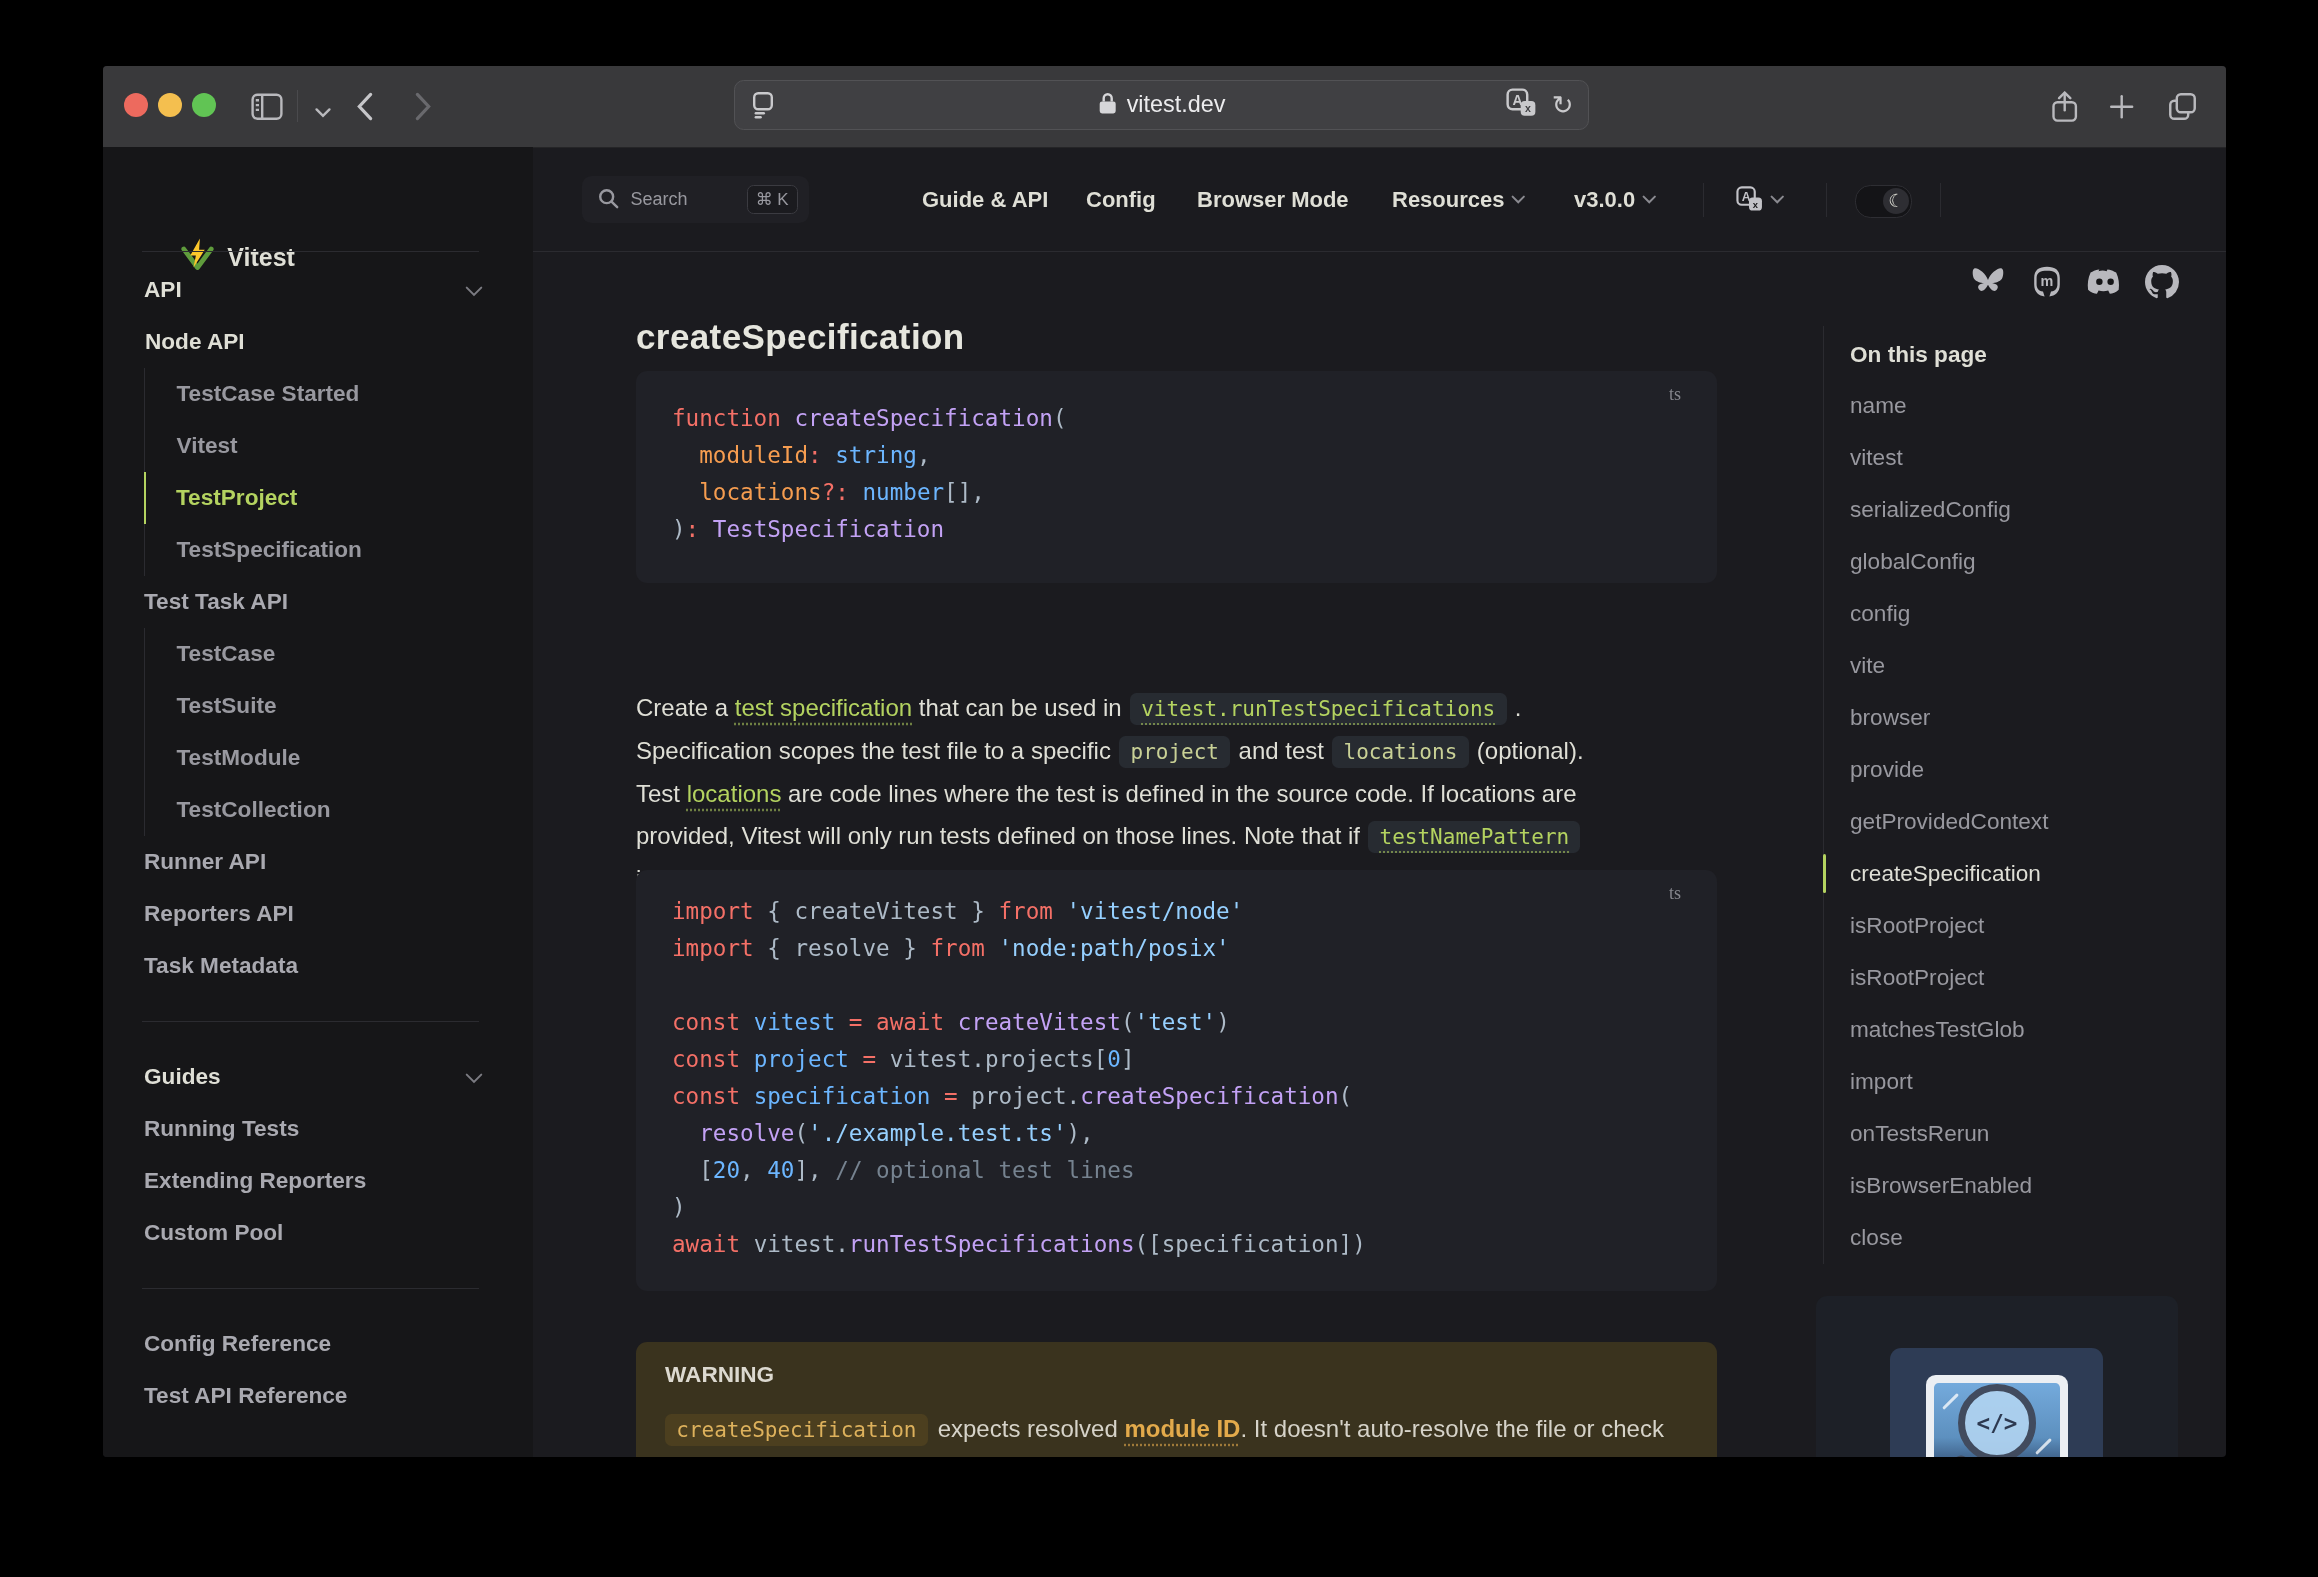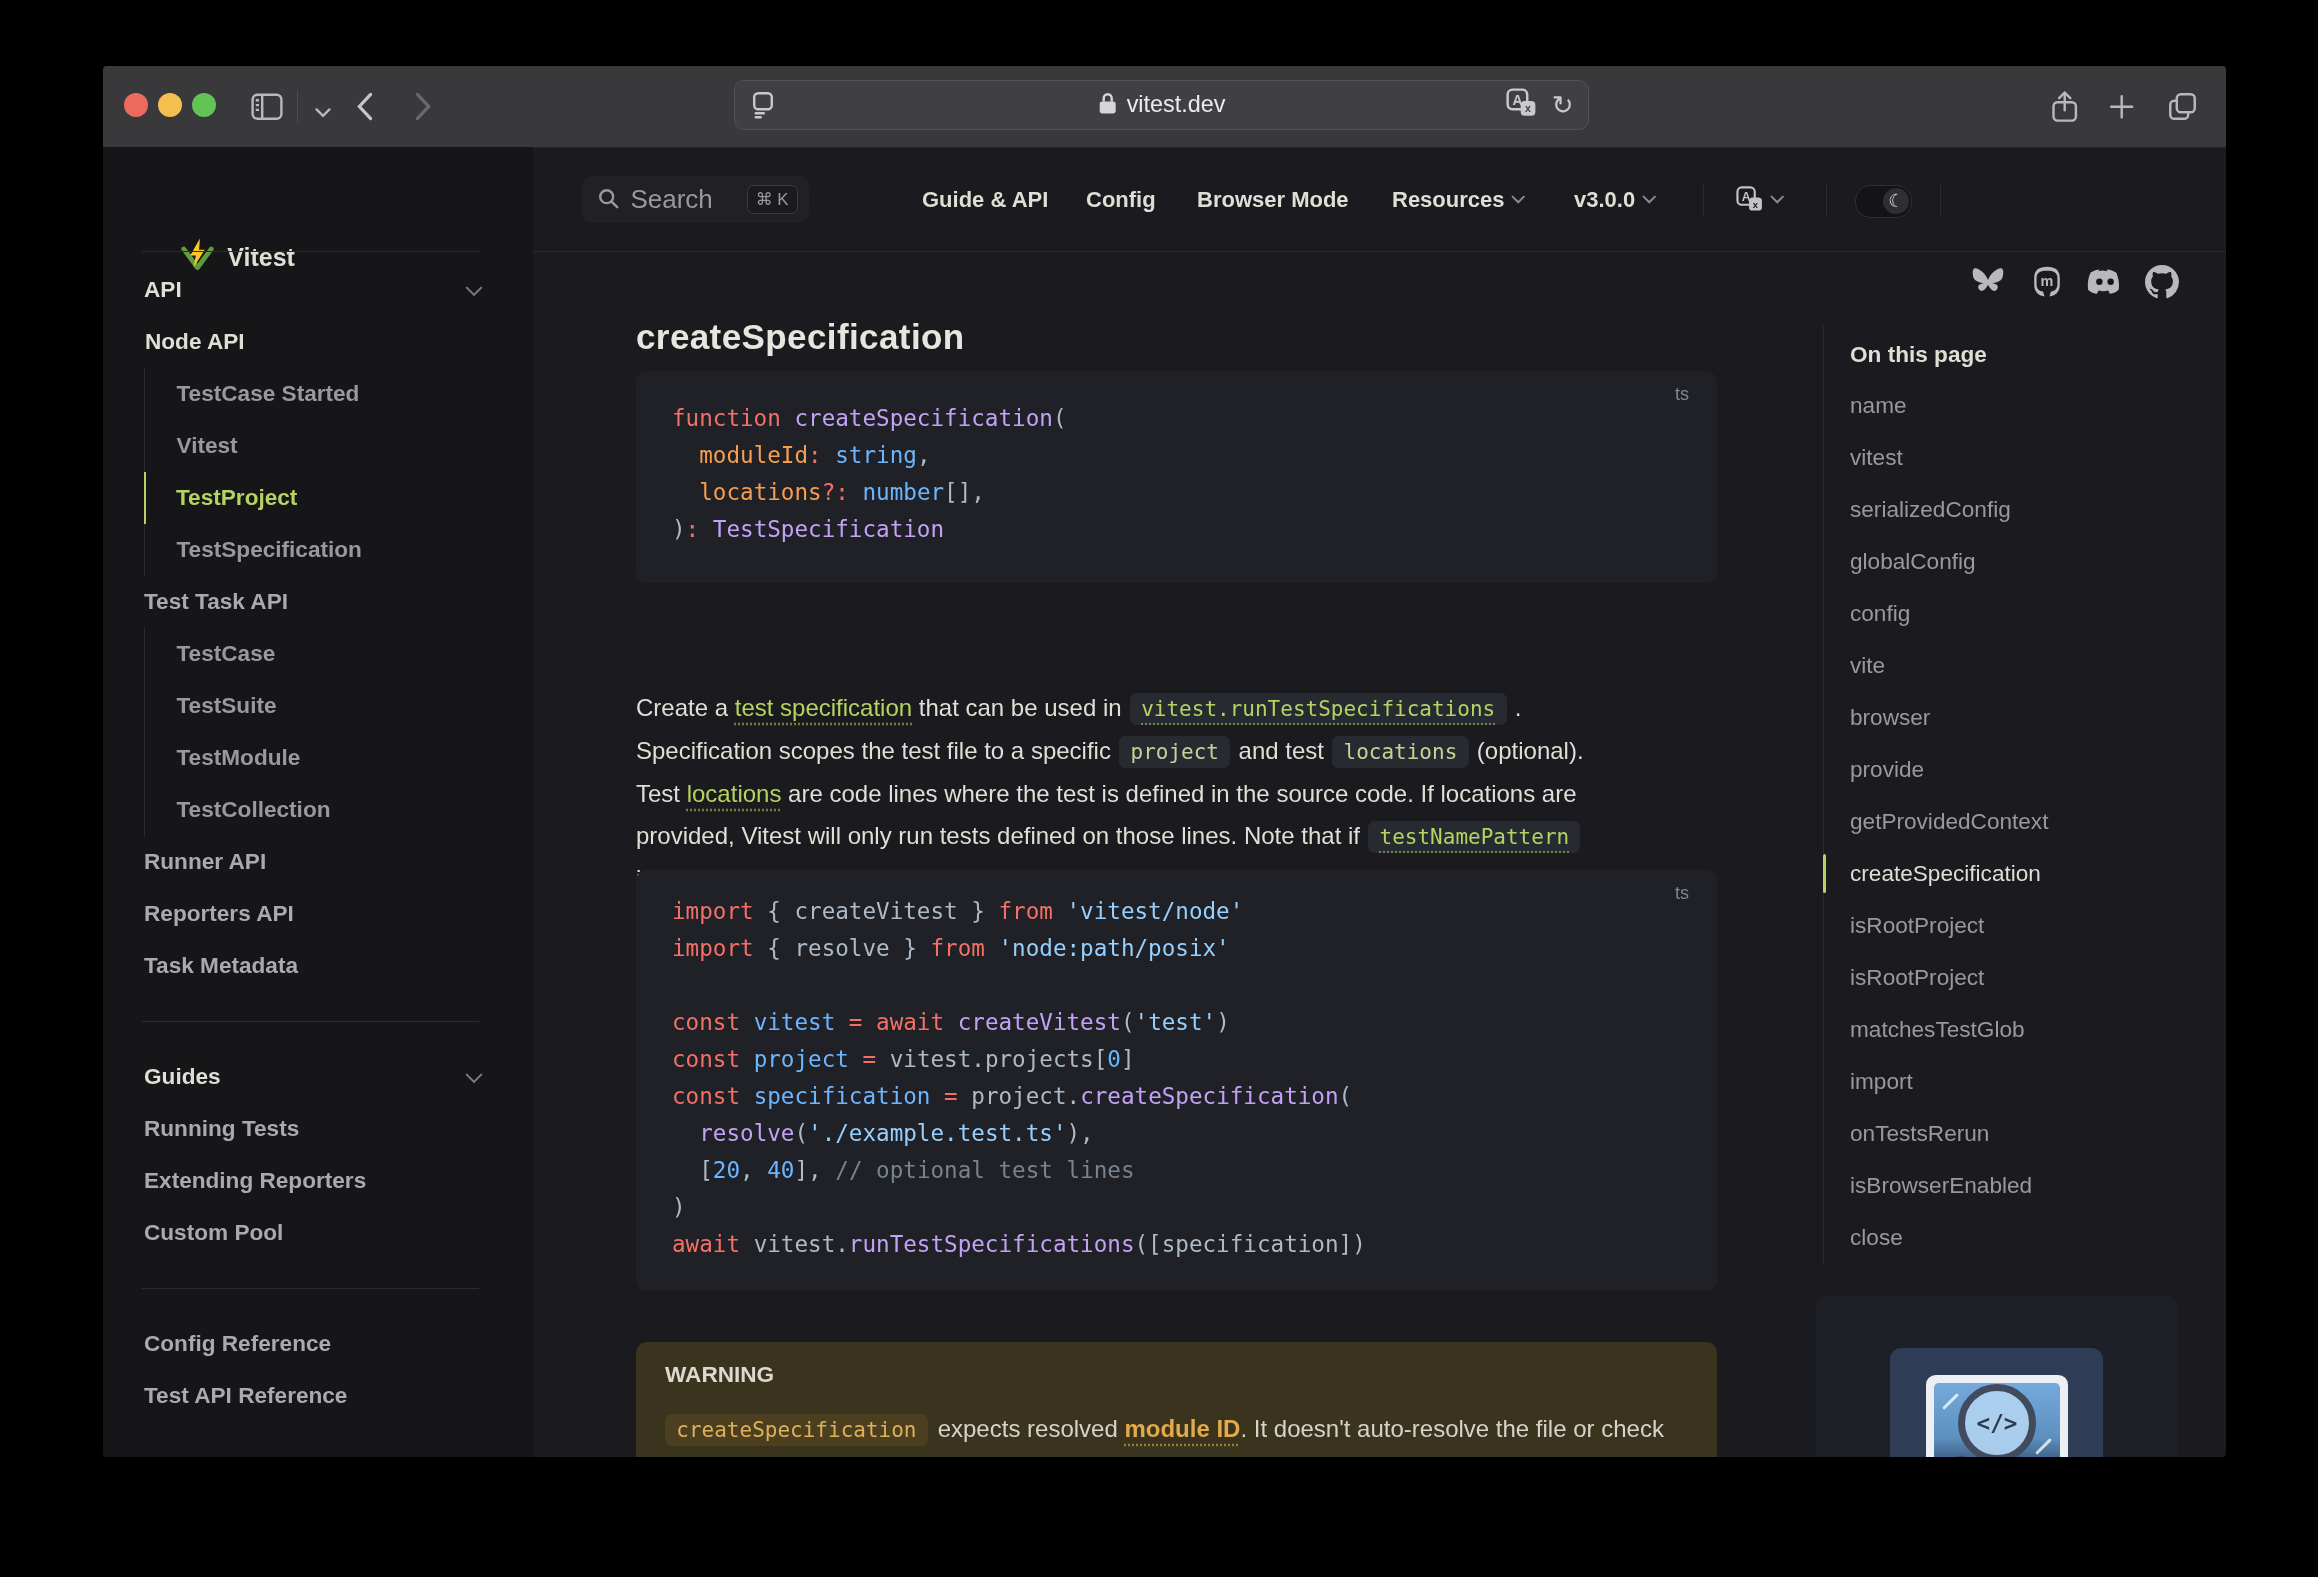--- a/index.html
+++ b/index.html
@@ -33,34 +33,34 @@
   .sb-row.section{padding-left:41px;font-weight:600;color:#a9a9b0;}
   .sb-row.section.bright{color:#dfdfd6;padding-left:42px;}
   .sb-row.sub{margin-left:41px;border-left:0.8px solid #2b2b30;padding-left:31.5px;font-weight:600;}
   .sb-row.sub.active{border-left:2.4px solid #b4d360;padding-left:30px;color:#b4d360;align-items:center;}
   .sb-hr{height:0.8px;background:#2b2b30;margin:29px 54px 29px 39px;}
   .chev{display:block;}
   
   .vnav{position:absolute;left:430px;top:81px;width:1693px;height:104px;border-bottom:0.8px solid #2b2b30;}
   .searchbox{position:absolute;left:49px;top:29px;width:227px;height:47px;background:#202025;border-radius:9.7px;
              display:flex;align-items:center;padding:0 11.3px 0 14.5px;box-sizing:border-box;gap:11.3px;}
-  .search-label{font-size:26px;color:#98989f;flex:1;}
+  .search-label{font-size:18px;color:#98989f;flex:1;}
   .kbd{border:0.8px solid #3b3b41;border-radius:6.5px;font-size:17px;color:#98989f;padding:3.2px 8px;background:#1b1b1f;}
   .navlink{position:absolute;top:37px;height:31px;display:flex;align-items:center;gap:6.5px;font-size:22px;font-weight:600;color:#dfdfd6;}
   .nav-div{position:absolute;top:36px;width:0.8px;height:34px;background:#2b2b30;}
   .toggle{position:absolute;left:1322px;top:38px;width:55px;height:31px;border-radius:15.3px;background:#141417;border:0.8px solid #2e2e33;}
   .knob{position:absolute;right:1.6px;top:1.6px;width:26px;height:26px;border-radius:50%;background:#2e2e33;
         display:flex;align-items:center;justify-content:center;color:#dfdfd6;font-size:18px;}
   .socicon{position:absolute;top:115px;width:39px;height:39px;display:flex;align-items:center;justify-content:center;color:#b8b8bd;}
   
   .page-title{position:absolute;left:533px;top:228px;font-size:35px;font-weight:bold;color:#e6e6de;letter-spacing:0.4px;}
   .codeblock{position:absolute;left:533px;width:1081px;background:#202127;border-radius:11.3px;
              font-family:"DejaVu Sans Mono",monospace;font-size:22.6px;color:#adbac7;overflow:hidden;}
   .cb1{top:305px;height:212px;} .cb2{top:804px;height:421px;}
-  .lang-tag{position:absolute;right:28px;top:13px;font-size:18px;color:#84858c;font-family:Liberation Sans, sans-serif;}
+  .lang-tag{position:absolute;right:36px;top:13px;font-size:18px;color:#84858c;font-family:Liberation Serif, serif;}
   .code-lines{position:absolute;left:36px;right:24px;}
   .cb1 .code-lines{top:29px;} .cb2 .code-lines{top:22.6px;}
   .code-line{height:37px;line-height:37px;white-space:pre;}
   .tok-k{color:#f47067;} .tok-f{color:#c3a2f5;} .tok-s{color:#96d0ff;} .tok-b{color:#6cb6ff;}
   .tok-o{color:#f69d50;} .tok-p{color:#adbac7;} .tok-c{color:#768390;}
   .para{position:absolute;left:533px;top:597px;width:1090px;font-size:24px;line-height:42px;color:#dfdfd6;}
   .chip{font-family:"DejaVu Sans Mono",monospace;font-size:21px;background:#272b31;border-radius:6.5px;
         padding:4px 11.3px;color:#c9d196;margin:0 1.6px;}
   .chip-link{color:#b4d360;text-decoration:underline dotted rgba(180,211,96,.55);text-underline-offset:6.5px;cursor:pointer;}
   .seg-a{color:#b4d360;text-decoration:underline dotted rgba(180,211,96,.55);text-underline-offset:6.5px;cursor:pointer;}

